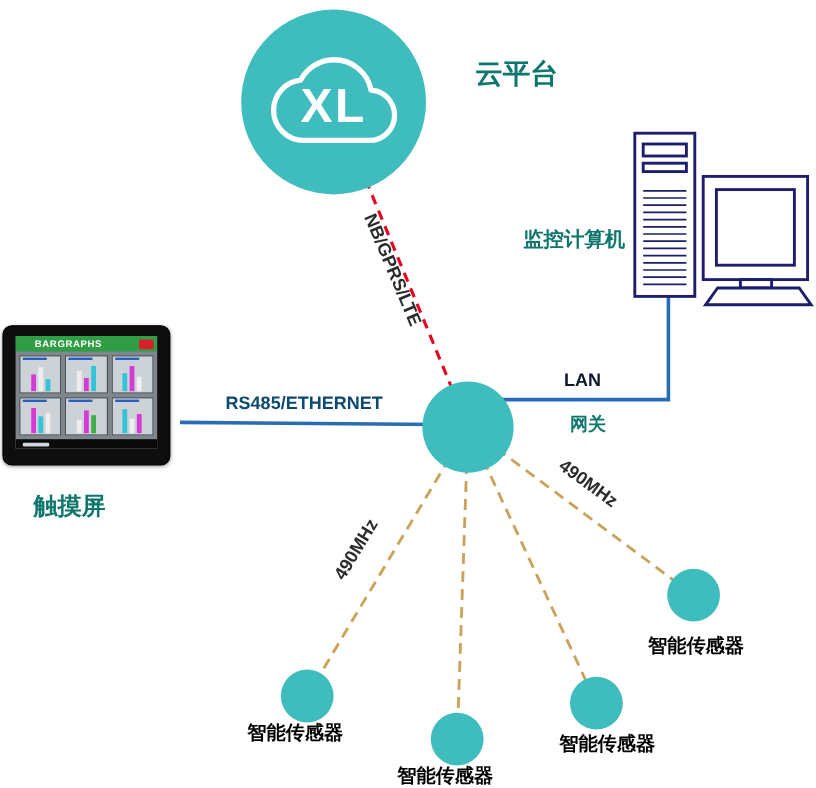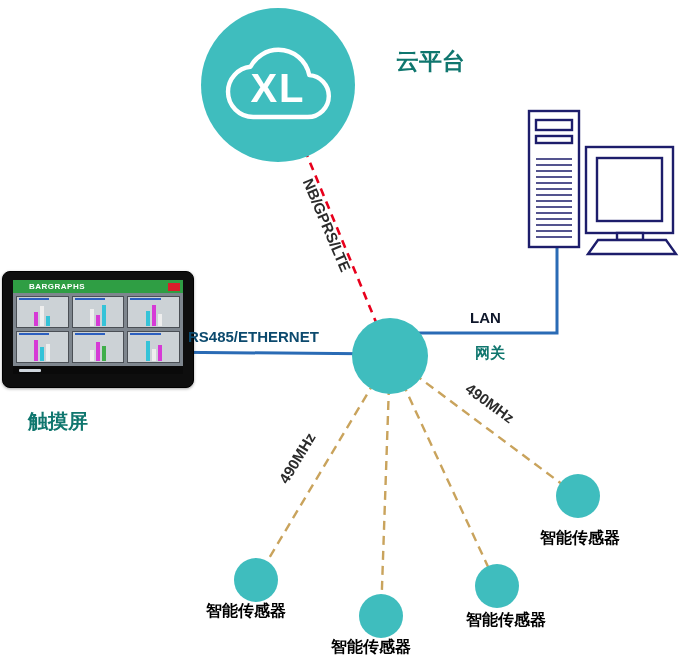--- a/index.html
+++ b/index.html
@@ -22,21 +22,21 @@
   #mhz-right  { left:490px; top:403px; transform:translate(-50%,-50%) rotate(36deg);  font-weight:700; }
 
   .lbl-sensor { position:absolute; font-size:16px; font-weight:bold; color:#000;
                 transform:translateX(-50%); white-space:nowrap; z-index:4; }
   #sensor1-label { left:246px; top:601px; }
   #sensor2-label { left:371px; top:637px; }
   #sensor3-label { left:506px; top:610px; }
   #sensor4-label { left:580px; top:528px; }
 
   
-  .hmi { position:absolute; left:2px; top:271px; width:192px; height:117px;
+  .hmi { position:absolute; left:2px; top:271px; width:140px; height:117px;
          background:#0e0e0e; border:1px solid #000; border-radius:8px; z-index:3;
          box-shadow:0 1px 3px rgba(0,0,0,.35); }
   .hmi-screen { position:absolute; left:10px; top:8px; right:10px; bottom:13px;
                 background:#7e868e; display:flex; flex-direction:column; overflow:hidden; }
   .hmi-titlebar { height:13px; background:#2f9e44; display:flex; align-items:center; flex:none; }
   .hmi-title { color:#fff; font-size:8px; font-weight:bold; margin-left:16px; letter-spacing:.5px; }
   .hmi-red   { width:12px; height:8px; background:#d91e2a; margin-left:auto; margin-right:3px; }
   .hmi-grid  { flex:1; display:grid; grid-template-columns:repeat(3,1fr);
                grid-template-rows:repeat(2,1fr); gap:3px; padding:3px; }
   .hmi-panel { background:#ccd2d6; border:1px solid #4a4f55; position:relative;
@@ -121,20 +121,21 @@
           <i style="height:65%;background:#d63ad6"></i>
         </div>
       </div>
       <div class="hmi-footer">
         <span class="hmi-logo"></span>
       </div>
     </div>
   </div>
 
   <div class="lbl" id="cloud-label">云平台</div>
+  <div class="lbl" id="computer-label">监控计算机</div>
   <div class="lbl" id="gateway-label">网关</div>
   <div class="lbl" id="touchscreen-label">触摸屏</div>
   <div class="lbl" id="rs485-label">RS485/ETHERNET</div>
   <div class="lbl" id="lan-label">LAN</div>
 
   <div class="rot" id="nb-label">NB/GPRS/LTE</div>
   <div class="rot" id="mhz-left">490MHz</div>
   <div class="rot" id="mhz-right">490MHz</div>
 
   <div class="lbl-sensor" id="sensor1-label">智能传感器</div>

